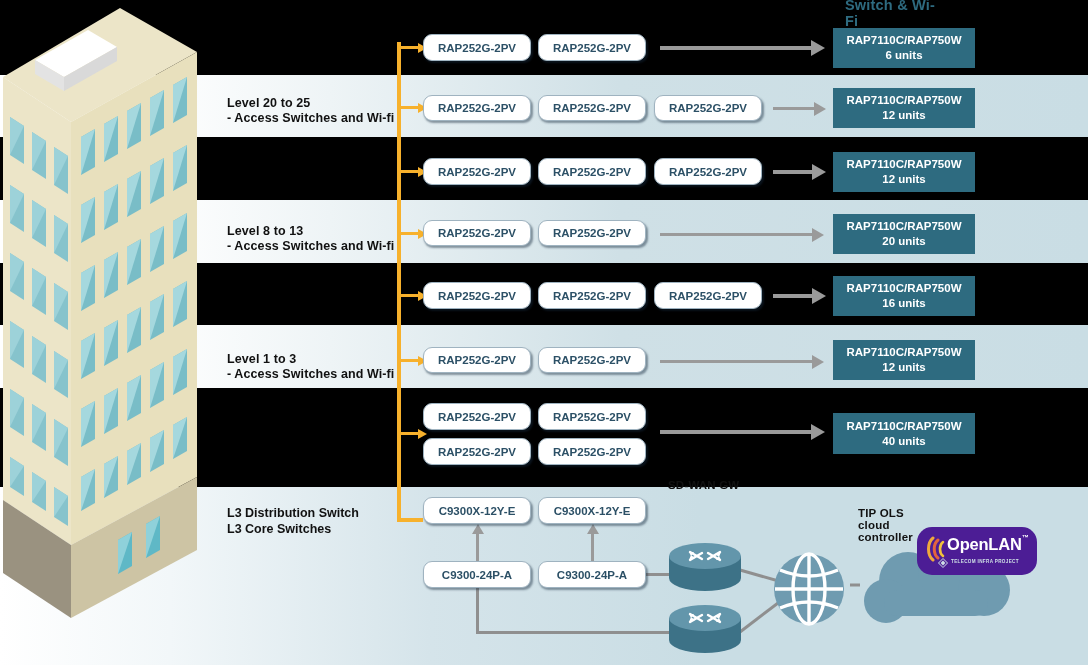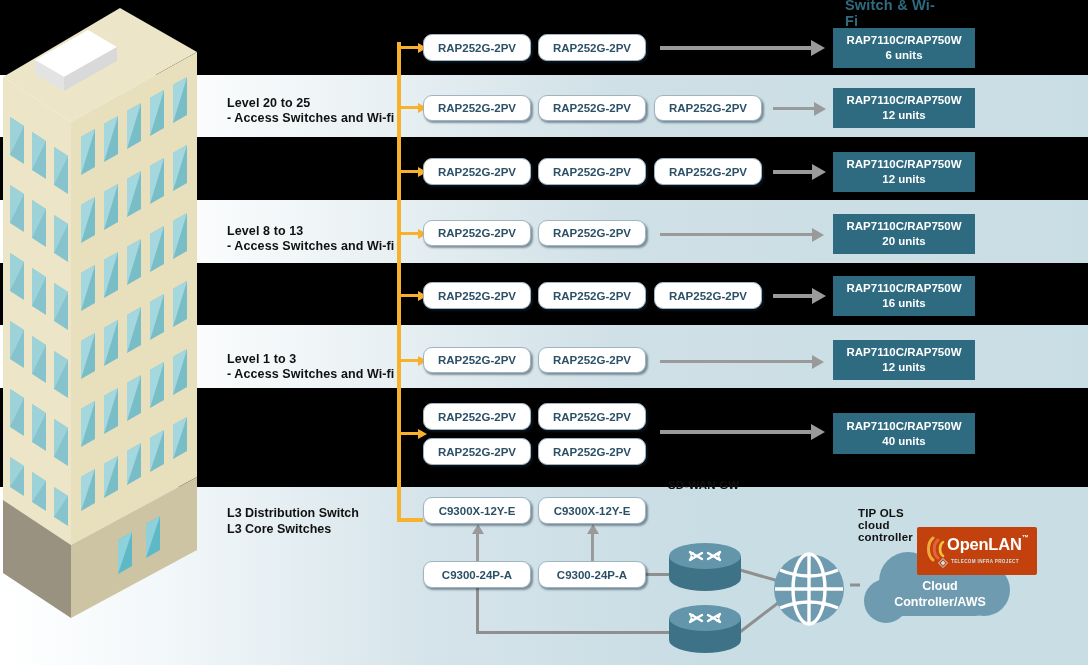--- a/index.html
+++ b/index.html
@@ -61,21 +61,21 @@
 
   
   .uparrow { position:absolute; z-index:7; width:3px; background:#9a9a9a; }
   .uparrow::after { content:""; position:absolute; top:-9px; left:50%; transform:translateX(-50%);
       border-bottom:10px solid #9a9a9a; border-left:6px solid transparent; border-right:6px solid transparent; }
 
   #routers, #globe, #cloudwrap { position:absolute; z-index:8; }
   #cloudlabel { position:absolute; z-index:10; color:#ffffff; font-size:12.5px; font-weight:bold;
       line-height:16px; text-align:center; width:150px; left:865px; top:578px; }
   #openlan { position:absolute; z-index:9; left:917px; top:527px; width:120px; height:48px;
-      background:#c2410c; border-radius:2px; }
+      background:#4c1d95; border-radius:15px; }
   .ol-text { position:absolute; color:#fff; font-weight:bold; }
 </style>
 </head>
 <body>
 
 <div id="stage">
 
   <div class="band dark" style="top:0px;   height:75px;"></div>
   <div class="band light" style="top:75px;  height:62px;"></div>
   <div class="band dark" style="top:137px; height:63px;"></div>
@@ -472,24 +472,20 @@
 
   <svg id="cloudwrap" style="left:856px; top:545px; width:170px; height:90px;" viewBox="0 0 170 90">
     <g fill="#6f9bb0">
       <circle cx="52" cy="36" r="29"></circle>
       <circle cx="92" cy="26" r="30"></circle>
       <circle cx="128" cy="45" r="26"></circle>
       <circle cx="30" cy="56" r="22"></circle>
       <rect x="28" y="45" width="104" height="26" rx="13"></rect>
     </g>
   </svg>
-  <div id="cloudlabel">
-    <div>Cloud</div>
-    <div>Controller/AWS</div>
-  </div>
 
   <div id="openlan">
     <svg style="position:absolute; left:7px; top:9px; width:22px; height:26px;" viewBox="0 0 22 26">
       <path d="M9,2 C3,7 3,19 9,24" stroke="#f0a93c" stroke-width="3" fill="none" stroke-linecap="round"></path>
       <path d="M14,4 C9,8 9,18 14,22" stroke="#e4643c" stroke-width="3" fill="none" stroke-linecap="round"></path>
       <path d="M19,6 C15,9 15,17 19,20" stroke="#f0c23c" stroke-width="2.6" fill="none" stroke-linecap="round"></path>
     </svg>
     <div class="ol-text" style="left:30px; top:8px; font-size:16.5px; letter-spacing:-.2px;">OpenLAN</div>
     <div class="ol-text" style="left:105px; top:7px; font-size:7px;">™</div>
     <svg style="position:absolute; left:21px; top:31px; width:10px; height:10px;" viewBox="0 0 10 10">

